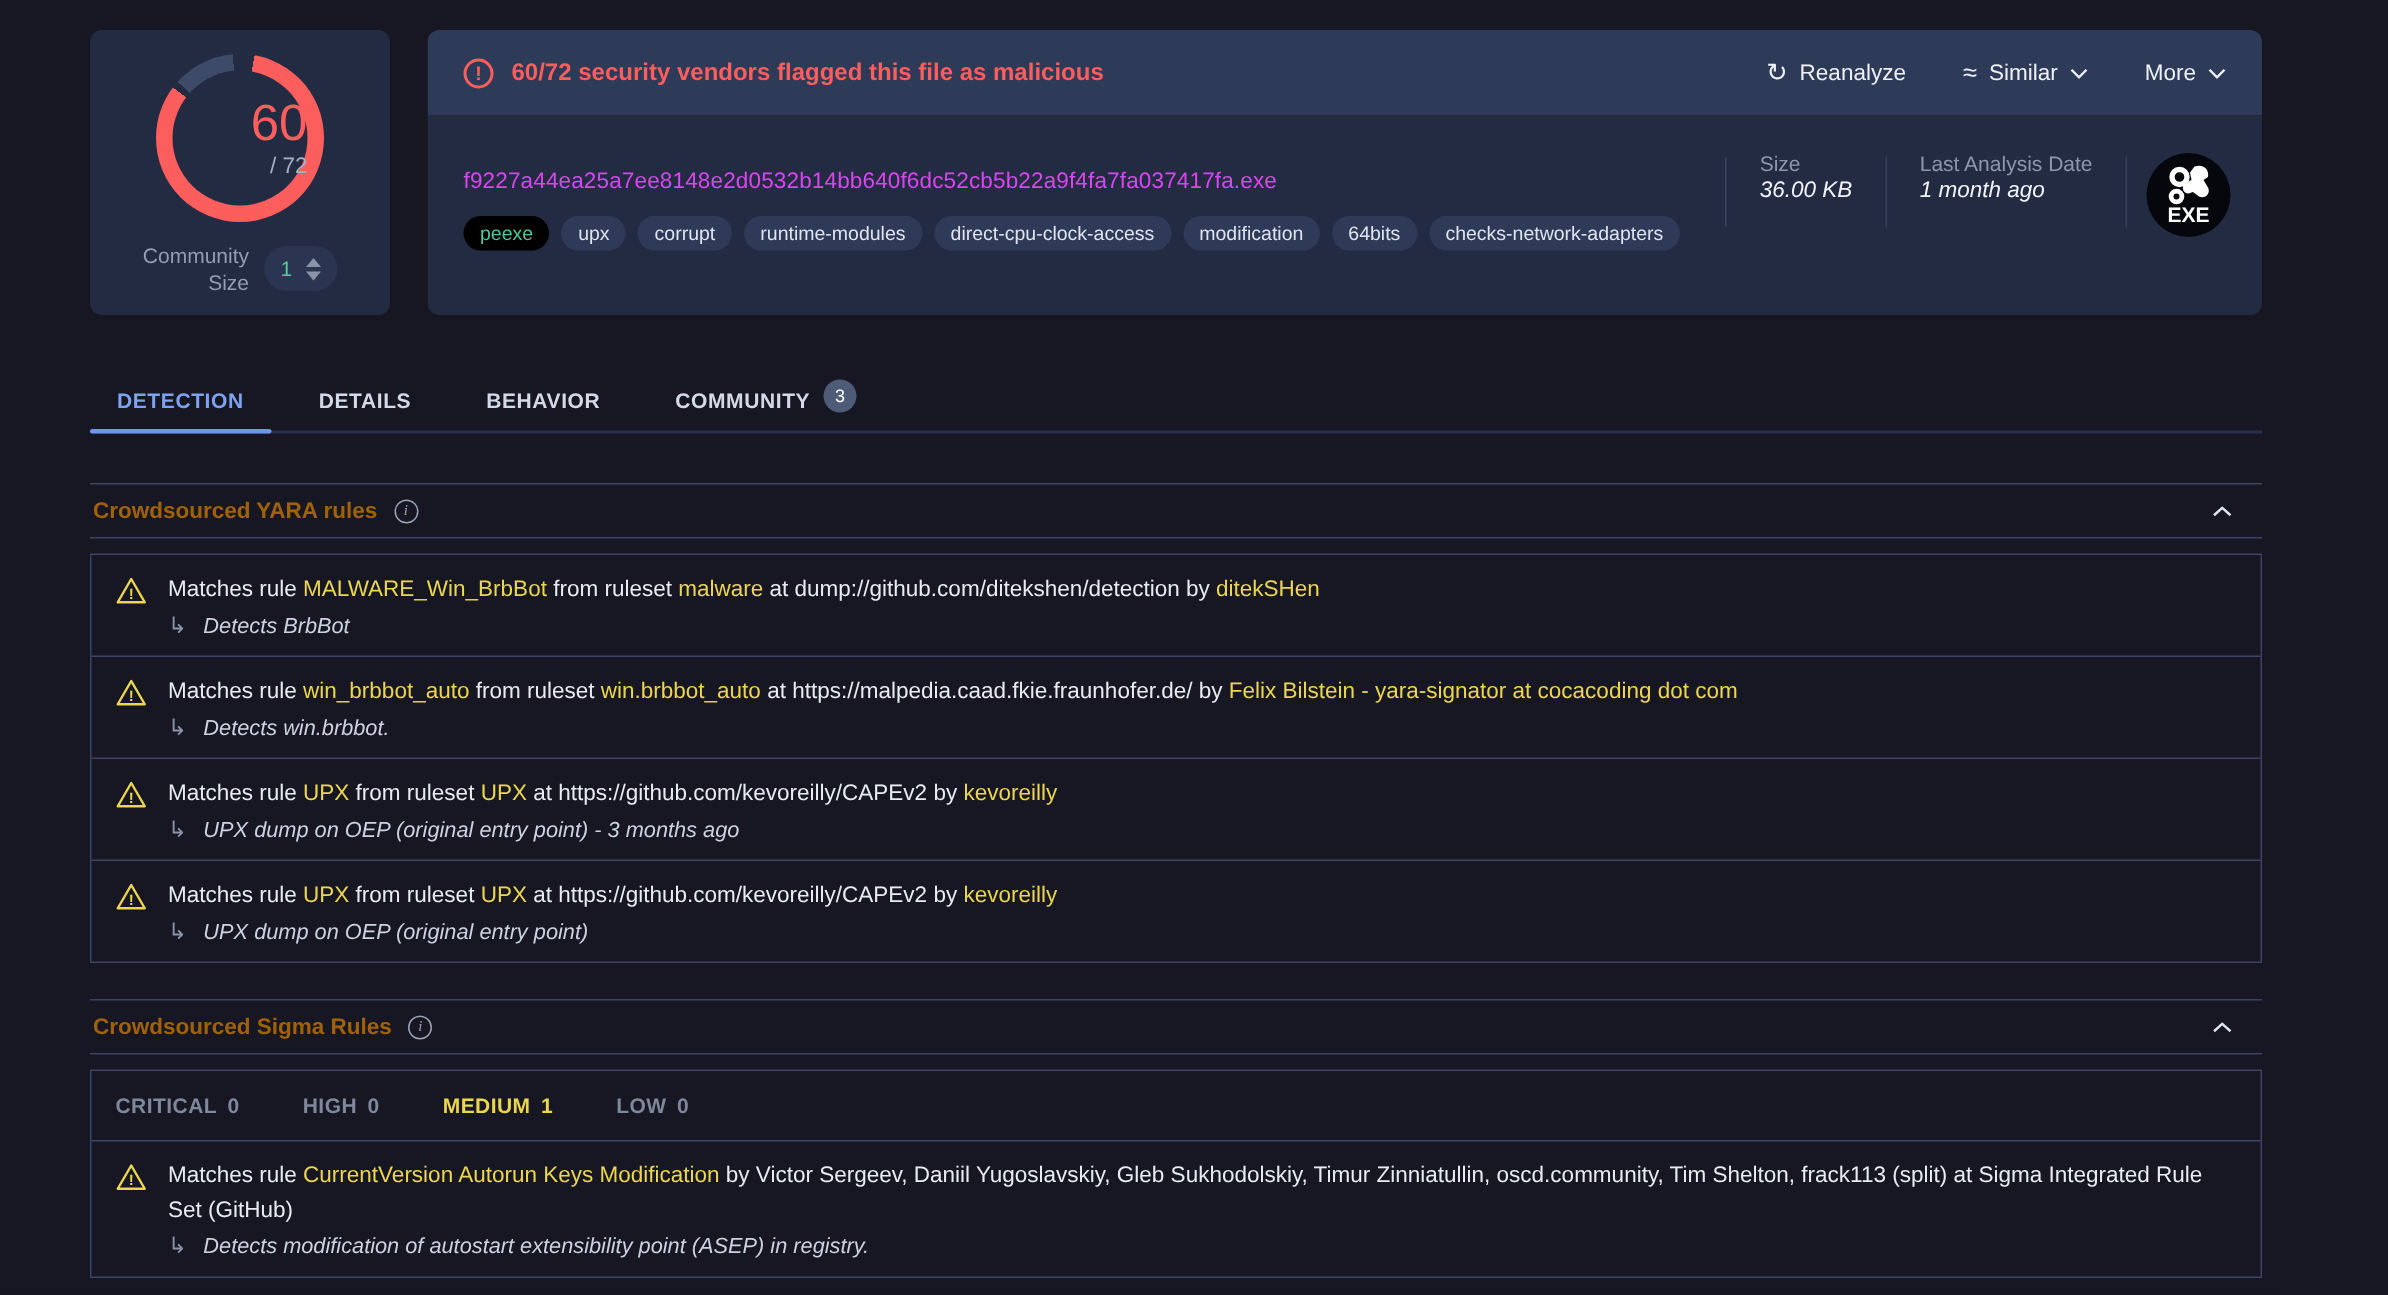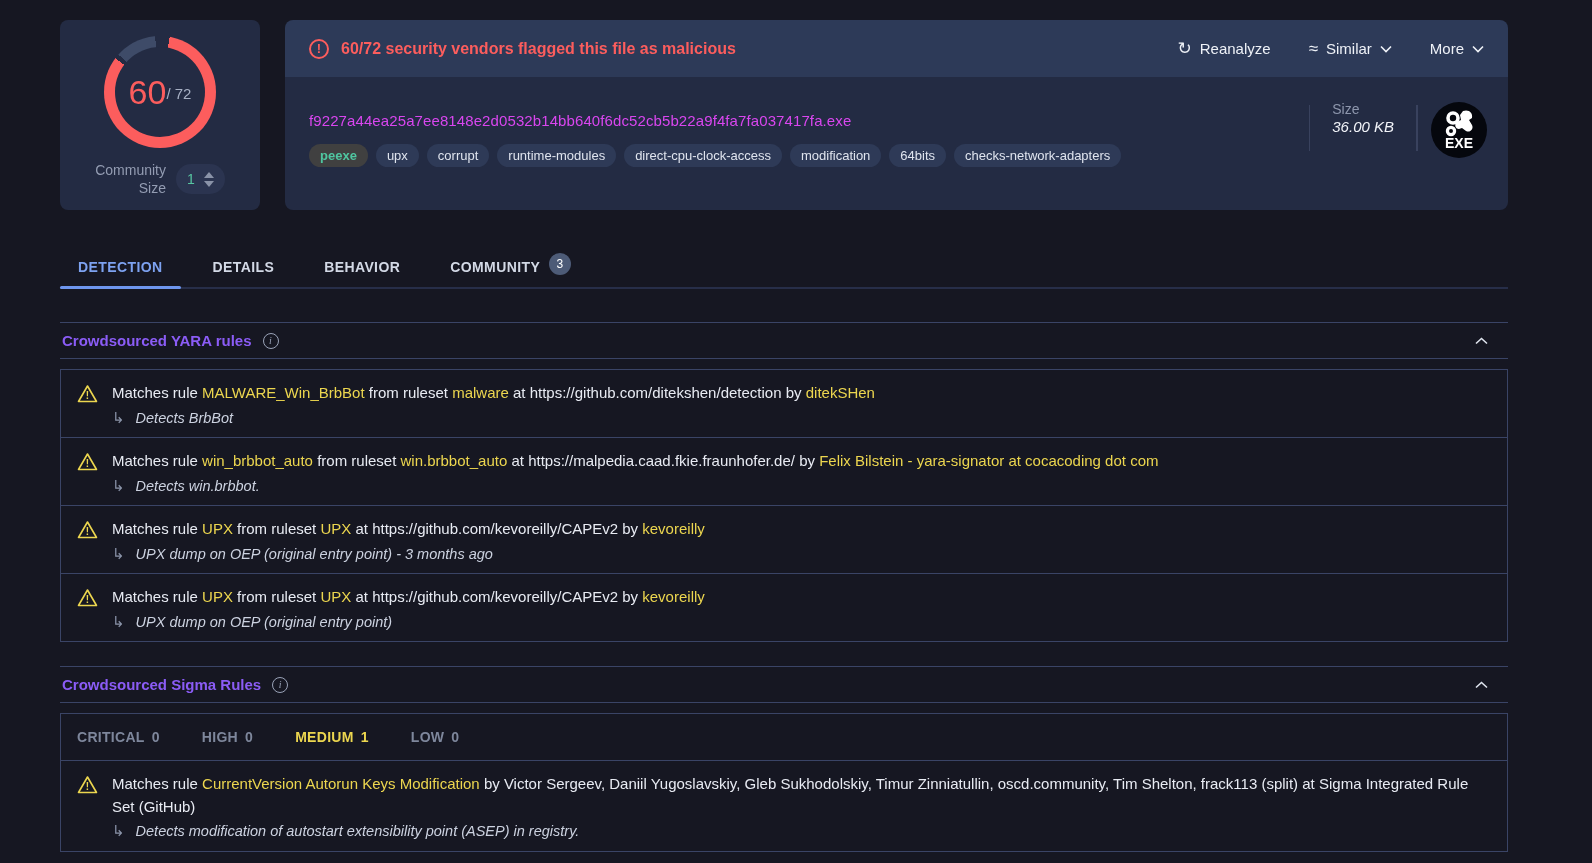--- a/index.html
+++ b/index.html
@@ -19,21 +19,21 @@
     display:flex; flex-direction:column; align-items:center; padding-top:16px;
     flex-shrink:0;
   }
   .donut {
     width:112px; height:112px; border-radius:50%;
     background:conic-gradient(from 10deg, #fc5d5d 0deg 297deg, transparent 297deg 302deg, #3e4b68 302deg 345deg, transparent 345deg 360deg);
     display:flex; align-items:center; justify-content:center;
   }
   .donut-hole {
     width:90px; height:90px; border-radius:50%; background:#232b43;
-    display:flex; flex-direction:row; align-items:center; justify-content:center;
+    display:flex; flex-direction:column; align-items:flex-end; justify-content:center;
   }
   .score-num { color:#fc5d5d; font-size:34px; line-height:1; }
   .score-total { color:#a7b0c4; font-size:15px; margin-top:3px; }
   .community-row { margin-top:13px; display:flex; align-items:center; gap:10px; }
   .community-label { text-align:right; color:#939cb2; font-size:14px; line-height:1.3; }
   .vote-pill {
     background:#2b3450; border-radius:20px; padding:7px 11px;
     display:flex; align-items:center; gap:9px; cursor:pointer;
   }
   .vote-num { color:#57c6a1; font-size:14px; }
@@ -56,21 +56,21 @@
 
   .card-body { background:#232b43; flex:1; display:flex; padding:18px 20px 0 24px; }
   .file-col { flex:1; min-width:0; }
   .hash-line { font-size:15px; color:#edf0f6; letter-spacing:0.1px; }
   .name-line { font-size:15px; color:#d946ef; margin-top:17px; letter-spacing:0.1px; }
   .tags-row { margin-top:15px; display:flex; gap:8px; }
   .tag {
     background:#2e3a57; color:#dfe4ee; font-size:13px;
     padding:4px 11px; border-radius:12px; white-space:nowrap; cursor:pointer;
   }
-  .tag--type { background:#404040; color:#4fc6a0;font-weight:bold; }
+  .tag--type { background:#000000; color:#4fc6a0; }
 
   .meta-col { display:flex; align-items:flex-start; margin-top:6px; }
   .vdiv { width:1px; height:46px; background:#39425e; margin-top:4px; }
   .meta-block { padding:0 22px; }
   .meta-label { color:#8d96ac; font-size:14px; }
   .meta-value { color:#f2f4f9; font-size:15px; margin-top:1px;font-style:italic; }
   .exe-badge { margin-left:12px; cursor:pointer; }
 
   
   .tabs { margin-top:30px; display:flex; gap:14px; border-bottom:2px solid #272e49; }
@@ -87,21 +87,21 @@
     width:22px; height:22px; border-radius:50%; background:#4d5b77; color:#fff;
     font-size:12px; font-weight:normal; display:flex; align-items:center; justify-content:center;
   }
 
   
   .section-header {
     margin-top:33px; border-top:1px solid #3a4466; border-bottom:1px solid #3a4466;
     padding:9px 2px; display:flex; align-items:center;
   }
   .section-header.sigma { margin-top:24px; }
-  .section-title { font-size:15px; font-weight:bold; color:#8b5cf6; }
+  .section-title { font-size:15px; font-weight:bold; color:#a16207; }
   .info-icon {
     margin-left:11px; width:16px; height:16px; border:1px solid #9aa3b8; border-radius:50%;
     color:#9aa3b8; font-size:10px; font-family:"Liberation Serif", serif; font-style:italic;
     display:flex; align-items:center; justify-content:center; cursor:pointer;
   }
   .collapse-btn { margin-left:auto; margin-right:18px; cursor:pointer; display:flex; }
 
   .rule-box { margin-top:10px; border:1px solid #3a4466; }
   .rule-row { padding:12px 16px 10px; border-bottom:1px solid #3a4466; }
   .rule-row:last-child { border-bottom:none; }
@@ -192,20 +192,24 @@
           </div>
         </div>
 
         <div class="meta-col">
           <div class="vdiv"></div>
           <div class="meta-block">
             <div class="meta-label">Size</div>
             <div class="meta-value">36.00 KB</div>
           </div>
           <div class="vdiv"></div>
+          <div class="meta-block">
+            <div class="meta-label">Last Analysis Date</div>
+            <div class="meta-value">1 month ago</div>
+          </div>
           <div class="vdiv"></div>
           <div class="exe-badge">
             <svg width="58" height="58" viewBox="0 0 58 58">
               <circle cx="29" cy="29" r="28" fill="#05070d"></circle>
               <circle cx="23" cy="17" r="5" fill="none" stroke="#ffffff" stroke-width="3.6"></circle>
               <circle cx="21" cy="30" r="3.6" fill="none" stroke="#ffffff" stroke-width="3.2"></circle>
               <path d="M33 10 c6 -2 10 2 9 7 l-3 2 3 5 c2 4 -2 8 -6 6 l-4 -3 -3 1 c-4 0 -5 -5 -2 -7 l4 -2 -1 -5 z" fill="#ffffff"></path>
               <text x="29" y="47" text-anchor="middle" font-family="Liberation Sans, sans-serif" font-size="14" font-weight="bold" fill="#ffffff">EXE</text>
             </svg>
           </div>
@@ -247,21 +251,21 @@
         <svg class="warn-icon" width="21" height="19" viewBox="0 0 21 19">
             <path d="M10.5 2 L19.5 17.5 L1.5 17.5 Z" fill="none" stroke="#ecd64f" stroke-width="1.6" stroke-linejoin="round"></path>
             <text x="10.5" y="15" text-anchor="middle" font-size="10" font-weight="bold" fill="#ecd64f">!</text>
           </svg>
         <span class="rule-text">
           <span>Matches rule</span>
           <span class="lnk-y">MALWARE_Win_BrbBot</span>
           <span>from ruleset</span>
           <span class="lnk-y">malware</span>
           <span>at</span>
-          <span>https://github.com/ditekshen/detection</span>
+          <span>dump://github.com/ditekshen/detection</span>
           <span>by</span>
           <span class="lnk-y">ditekSHen</span>
         </span>
       </div>
       <div class="rule-desc">
         <span class="desc-arrow">↳</span>
         <span class="desc-text">Detects BrbBot</span>
       </div>
     </div>
 

